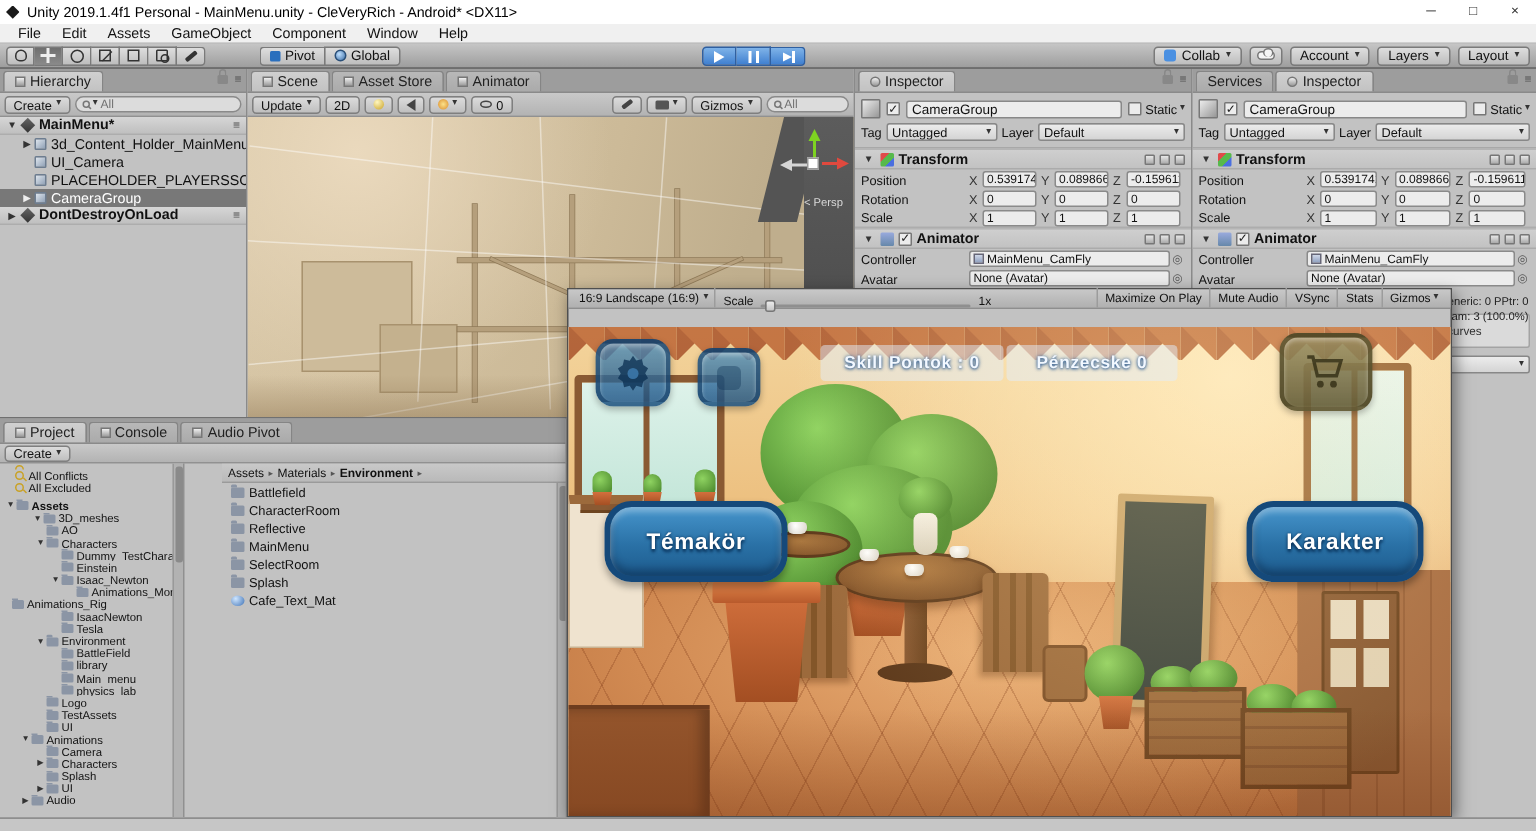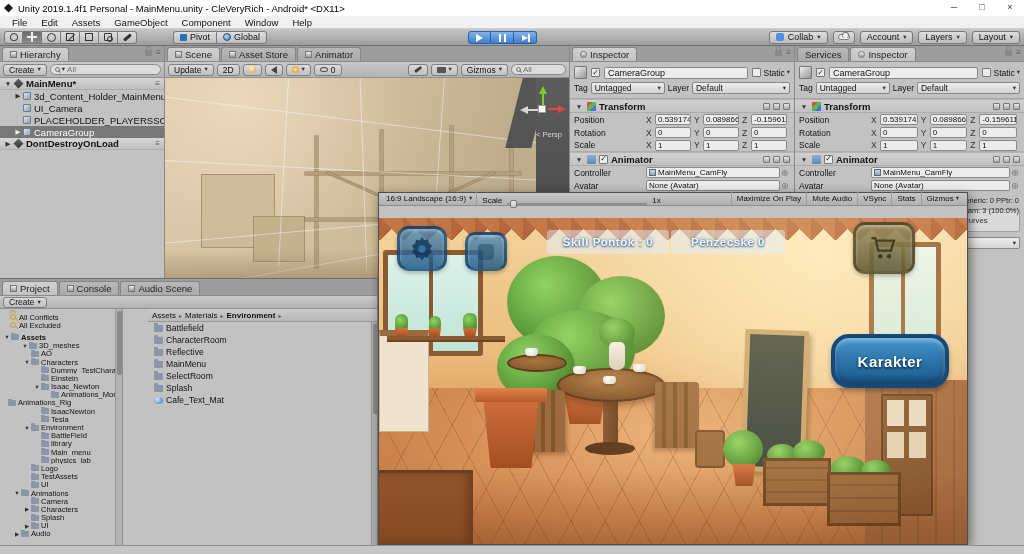--- a/index.html
+++ b/index.html
@@ -637,21 +637,21 @@
     <div class="tab active">
         <span class="tabico"></span>
         <span>Project</span>
       </div>
       <div class="tab">
         <span class="tabico"></span>
         <span>Console</span>
       </div>
       <div class="tab">
         <span class="tabico"></span>
-        <span>Audio Scene</span>
+        <span>Audio Pivot</span>
       </div>
   </div>
   <div class="subbar" style="height:13px;">
     <span class="sbtn" style="height:11px">
         <span>Create</span>
         <span class="caret">▾</span>
       </span>
   </div>
   <div id="ptree">
     <div id="fav-clip">
@@ -943,19 +943,22 @@
     <div class="hud-panel" style="left:292px;top:12px;width:114px;">
       <span>Pénzecske 0</span>
     </div>
     <div class="hud-btn" style="left:474px;top:4px;width:62px;height:52px;background:linear-gradient(rgba(150,140,95,.85),rgba(100,92,55,.9));border-color:rgba(70,62,30,.6);">
       <svg width="30" height="26" viewBox="0 0 24 20">
           <path fill="none" stroke="rgba(50,45,20,.8)" stroke-width="1.8" d="M2 2h3l2.4 10h10.2l2.4-8H6"></path>
           <circle cx="9" cy="16.5" r="1.8" fill="rgba(50,45,20,.8)"></circle>
           <circle cx="16" cy="16.5" r="1.8" fill="rgba(50,45,20,.8)"></circle>
         </svg>
     </div>
+    <div class="hud-bigbtn" style="left:24px;top:116px;width:122px;">
+      <span>Témakör</span>
+    </div>
     <div class="hud-bigbtn" style="left:452px;top:116px;width:118px;">
       <span>Karakter</span>
     </div>
   </div>
 </div>
 
 <div id="statusbar"></div>
 
 </body></html>

